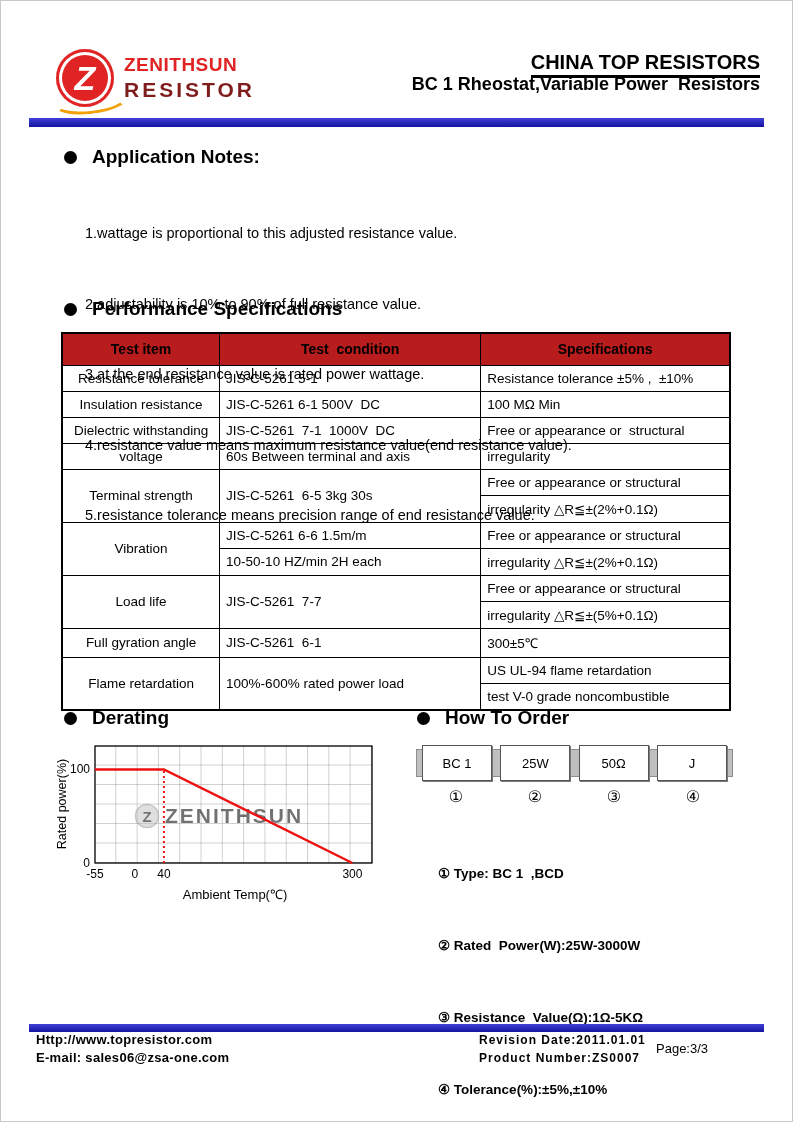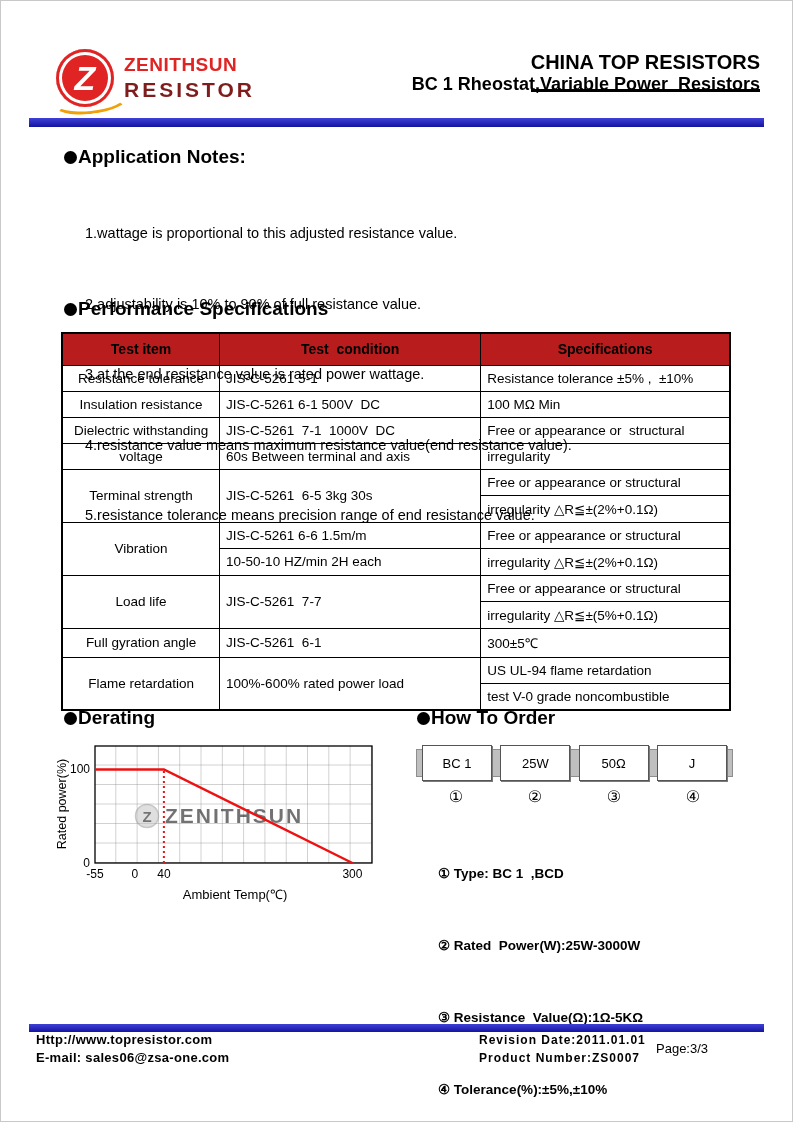--- a/index.html
+++ b/index.html
@@ -13,30 +13,30 @@
   .logo-mark { position:relative; width:58px; height:58px; border-radius:50%; background:#e02423;
                box-shadow: inset 0 0 0 3px #e02423, inset 0 0 0 6px #fff;
                display:flex; align-items:center; justify-content:center; }
   .logo-mark .z { color:#fff; font-weight:bold; font-size:34px; font-style:italic; line-height:1; }
   .logo-mark::after { content:""; position:absolute; left:-4px; bottom:-7px; width:70px; height:22px;
                border:3px solid transparent; border-bottom-color:#f2a007; border-radius:50%; transform:rotate(-6deg); }
   .brand1 { color:#e02423; font-weight:bold; font-size:19px; letter-spacing:0.5px; }
   .brand2 { color:#7f1d1d; font-weight:bold; font-size:21px; letter-spacing:3px; margin-top:2px; }
   .titles { text-align:right; padding-top:2px; }
   .doc-title { font-size:20px; font-weight:bold; }
-  .doc-title span { border-bottom:3px solid #000; padding-bottom:16px; }
+  .doc-title span { border-bottom:3px solid #000; padding-bottom:2px; }
   .doc-subtitle { font-size:18px; font-weight:bold; white-space:pre-wrap; }
 
   .blue-bar { position:absolute; left:28px; right:28px; height:9px;
               background:linear-gradient(#4040d8, #1414a0); }
   .bar-top { top:117px; }
   .bar-bottom { top:1023px; height:8px; }
 
   
-  .section-heading { position:absolute; display:flex; align-items:center; gap:1px;
+  .section-heading { position:absolute; display:flex; align-items:center; gap:15px;
                      font-weight:bold; font-size:19px; white-space:pre-wrap; }
   .bullet { width:13px; height:13px; border-radius:50%; background:#000; flex:0 0 auto; }
 
   
   .notes { position:absolute; top:174px; left:84px; font-size:14.5px; line-height:23.5px; white-space:pre-wrap; }
 
   
   .spec-table { position:absolute; top:331px; left:60px; width:670px; border-collapse:collapse;
                 border:2px solid #000; font-size:13.5px; }
   .spec-table th, .spec-table td { border:1px solid #000; white-space:pre-wrap; vertical-align:middle; }

